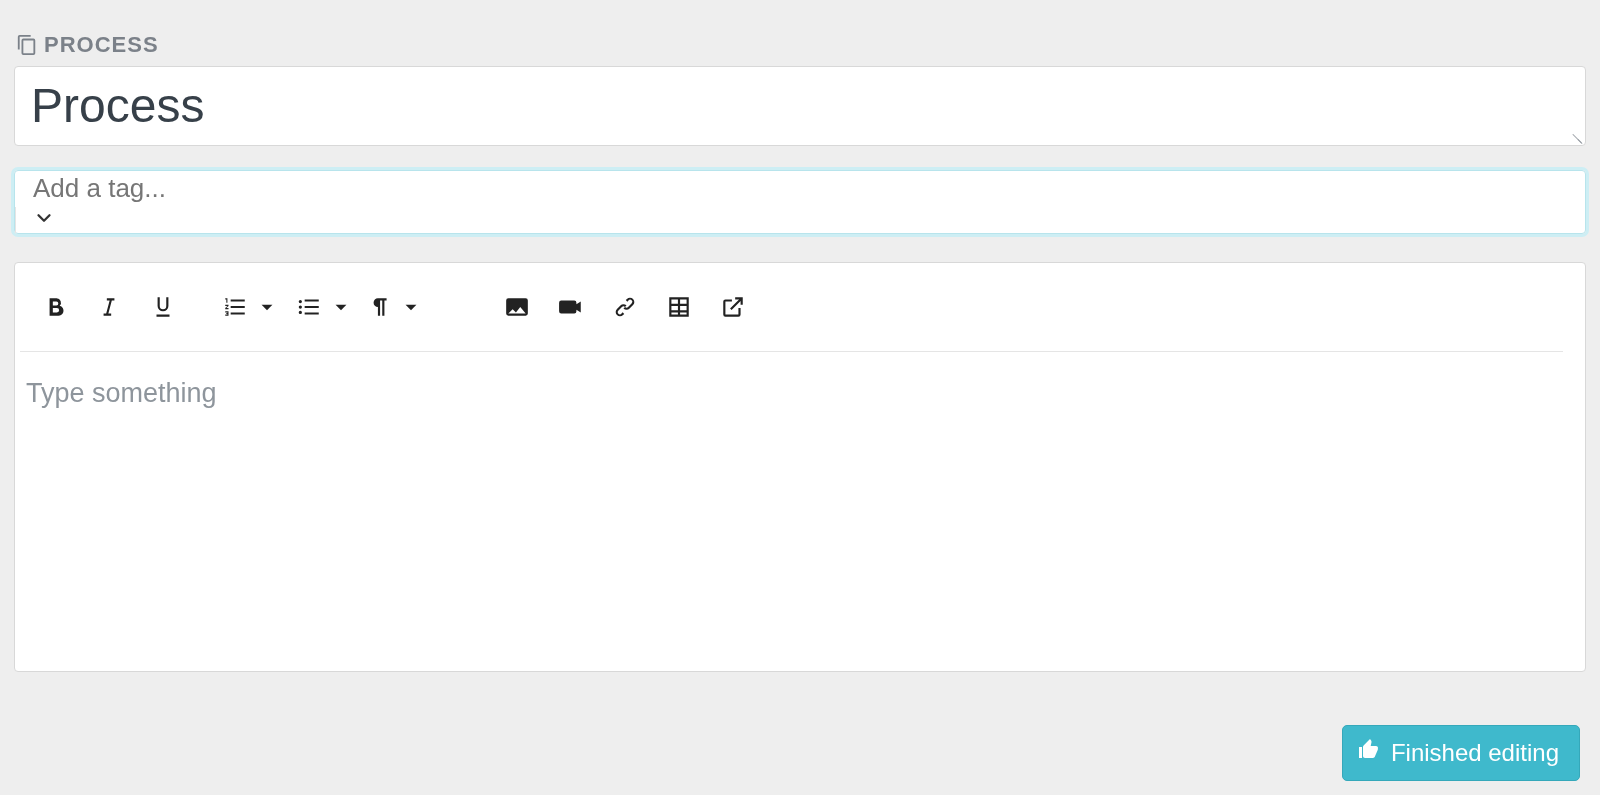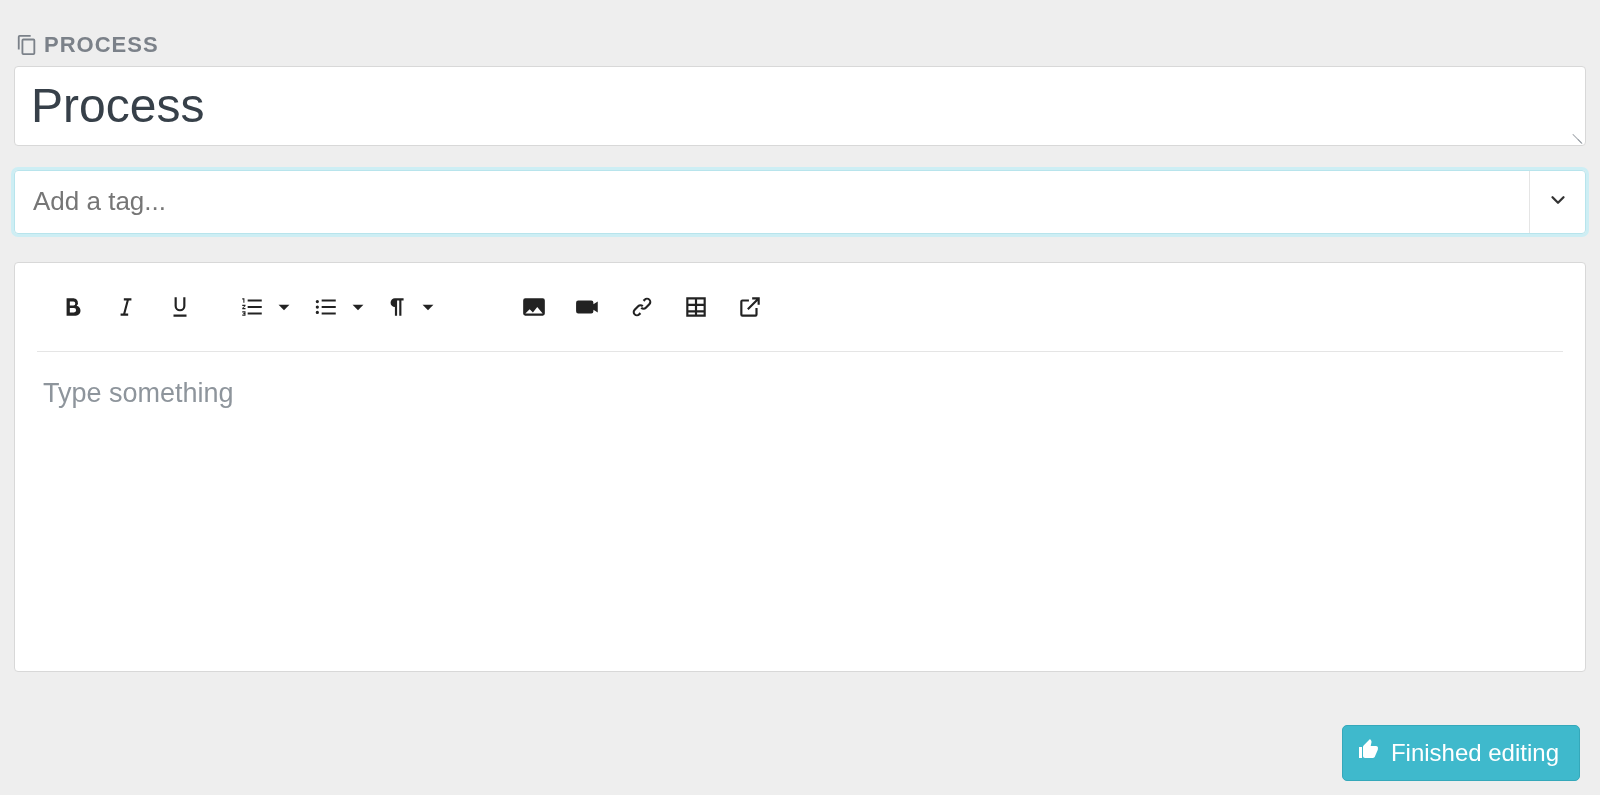--- a/index.html
+++ b/index.html
@@ -53,20 +53,21 @@
   .resize-handle::after  { width: 6px;  height: 1px; right: 0; bottom: 1px; }
 
   .tag-card {
     margin-top: 24px;
     border: 1px solid #b8e4ec;
     outline: 3px solid #cdeef4;
     border-radius: 4px;
     background: #fff;
     display: flex; align-items: stretch;
     height: 64px;
+    flex-direction: column;
   }
   .tag-input {
     flex: 1;
     border: none; outline: none;
     font-size: 26px;
     color: #666;
     padding: 0 18px;
     background: transparent;
   }
   .tag-input::placeholder { color: #767676; }
@@ -75,21 +76,21 @@
     display: flex; align-items: center; justify-content: center;
     border-left: 1px solid #e5e5e5;
     color: #333;
     cursor: pointer;
   }
   .tag-toggle svg { width: 22px; height: 22px; }
 
   .editor-card {
     margin-top: 28px;
     min-height: 410px;
-    padding: 14px 22px 0 22px;
+    padding: 14px 22px 0 5px;
   }
   .toolbar {
     display: flex; align-items: center;
     gap: 0;
     border-bottom: 1px solid #e5e5e5;
     padding: 12px 6px 22px 8px;
   }
   .tb-btn {
     display: inline-flex; align-items: center; justify-content: center;
     width: 54px; height: 40px;

